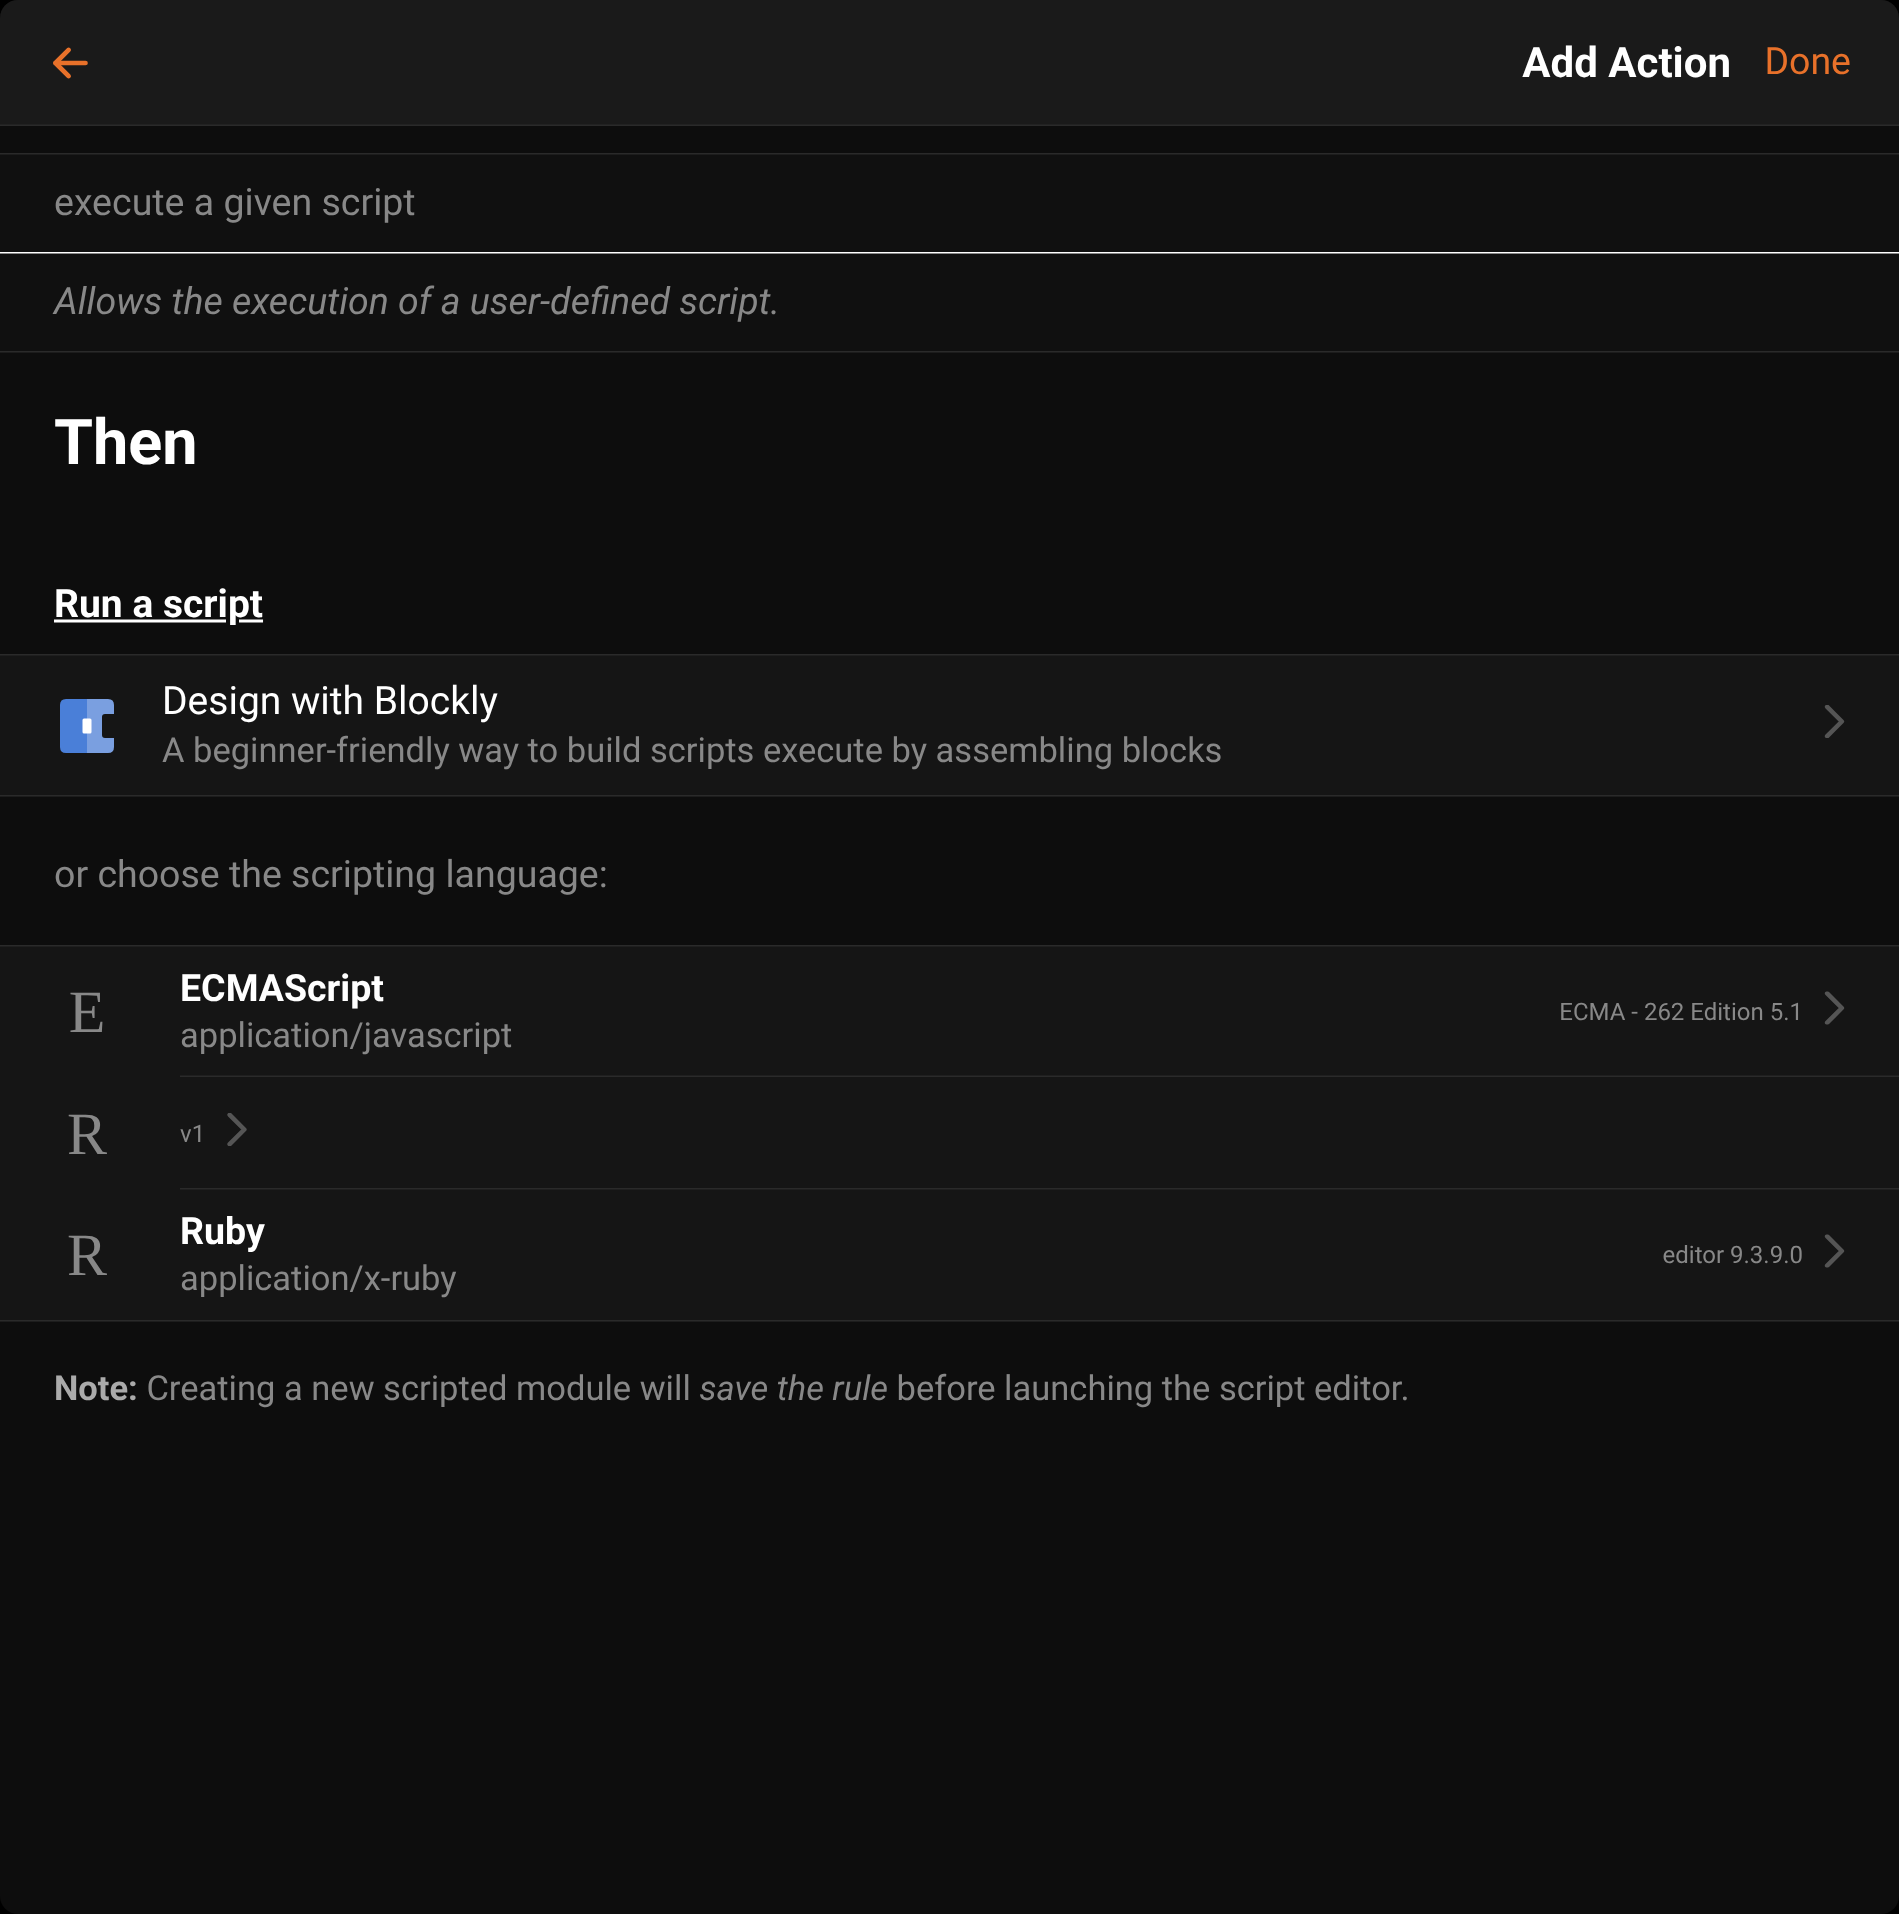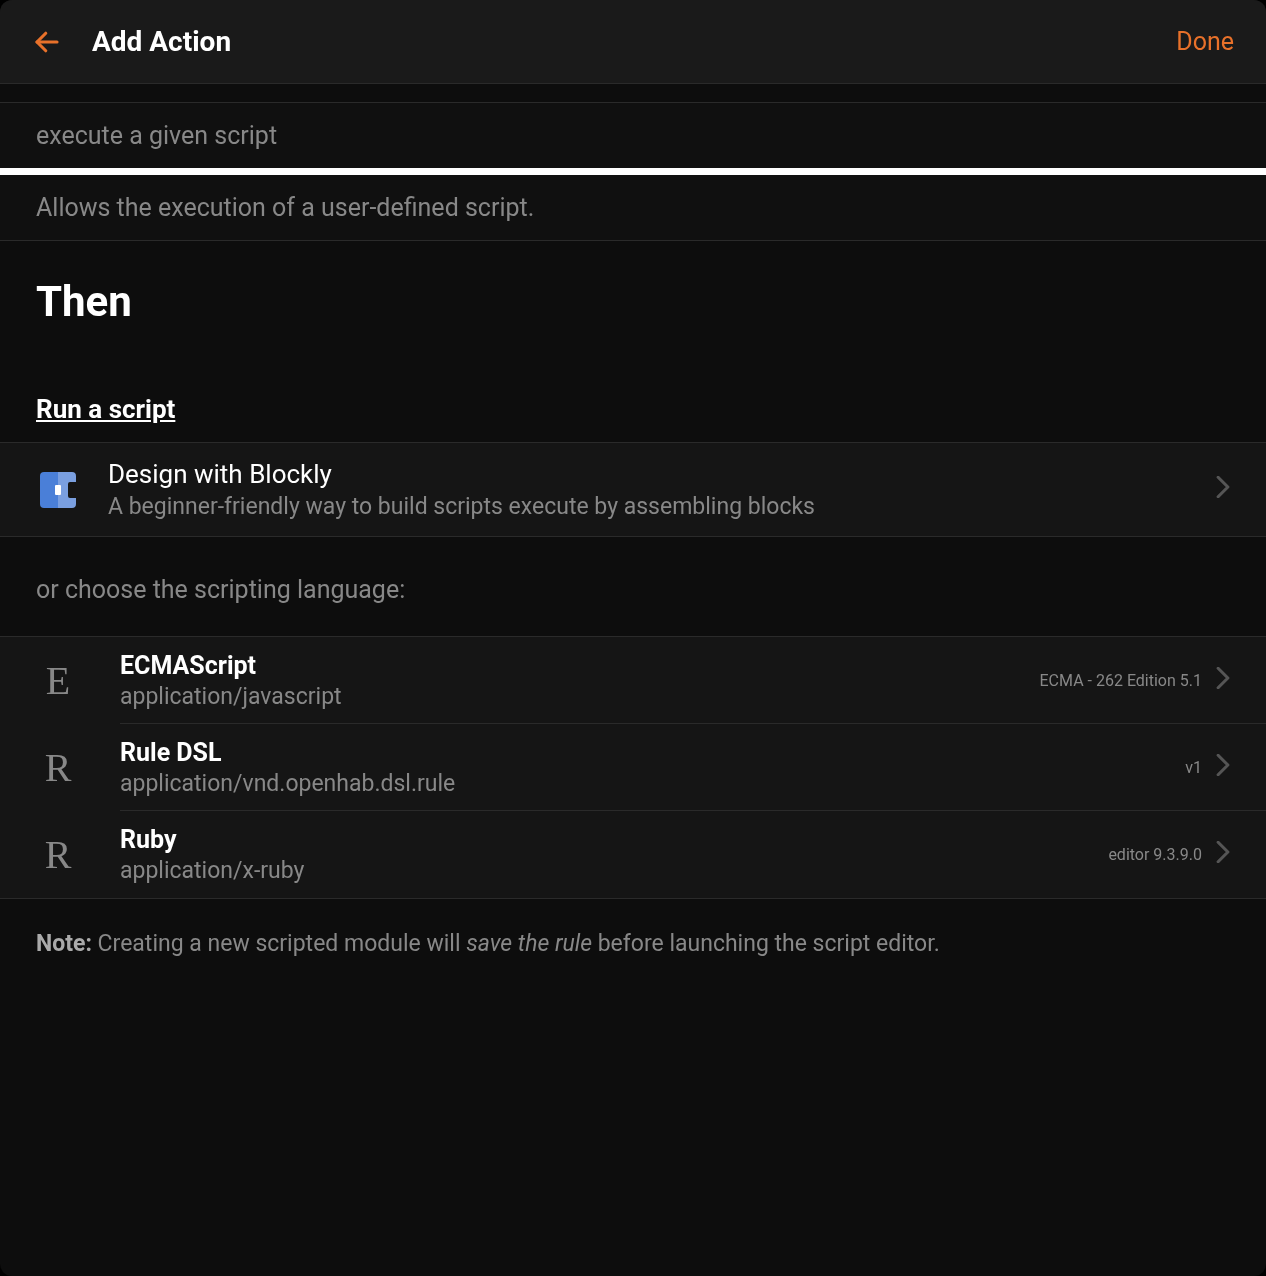--- a/index.html
+++ b/index.html
@@ -35,21 +35,21 @@
       color: #e8712a;
       cursor: pointer;
       display: flex;
       align-items: center;
       width: 60px;
     }
     .header-title {
       font-size: 28px;
       font-weight: 700;
       color: #ffffff;
-      text-align: left;
+      text-align: right;
       flex: 1;
     }
     .done-button {
       color: #e8712a;
       font-size: 25px;
       cursor: pointer;
       text-align: right;
       width: 80px;
     }
     .spacer-top {
@@ -57,27 +57,28 @@
       background-color: #0d0d0d;
     }
     .section-input {
       background-color: #101010;
       border-top: 1px solid #2a2a2a;
     }
     .input-row {
       padding: 18px 36px;
       font-size: 25px;
       color: #888888;
-      border-bottom: 7px solid #ffffff;
+      border-bottom: 1px solid #ffffff;
     }
     .description-row {
       padding: 18px 36px;
       font-size: 25px;
       color: #888888;
       border-bottom: 1px solid #2a2a2a;
+      font-style: italic;
     }
     .then-section {
       padding: 36px 20px 20px 36px;
     }
     .then-title {
       font-size: 42px;
       font-weight: 700;
       color: #ffffff;
       margin-bottom: 48px;
     }
@@ -255,24 +256,20 @@
       <div class="chevron">
         <svg width="14" height="22" viewBox="0 0 10 18" fill="none" stroke="#555555" stroke-width="2.5" stroke-linecap="round" stroke-linejoin="round">
           <polyline points="1 1 9 9 1 17"></polyline>
         </svg>
       </div>
       <div class="inner-border"></div>
     </div>
 
     <div class="language-row">
       <div class="language-letter">R</div>
-      <div class="language-content">
-        <div class="language-title">Rule DSL</div>
-        <div class="language-subtitle">application/vnd.openhab.dsl.rule</div>
-      </div>
       <div class="language-version">v1</div>
       <div class="chevron">
         <svg width="14" height="22" viewBox="0 0 10 18" fill="none" stroke="#555555" stroke-width="2.5" stroke-linecap="round" stroke-linejoin="round">
           <polyline points="1 1 9 9 1 17"></polyline>
         </svg>
       </div>
       <div class="inner-border"></div>
     </div>
 
     <div class="language-row">

